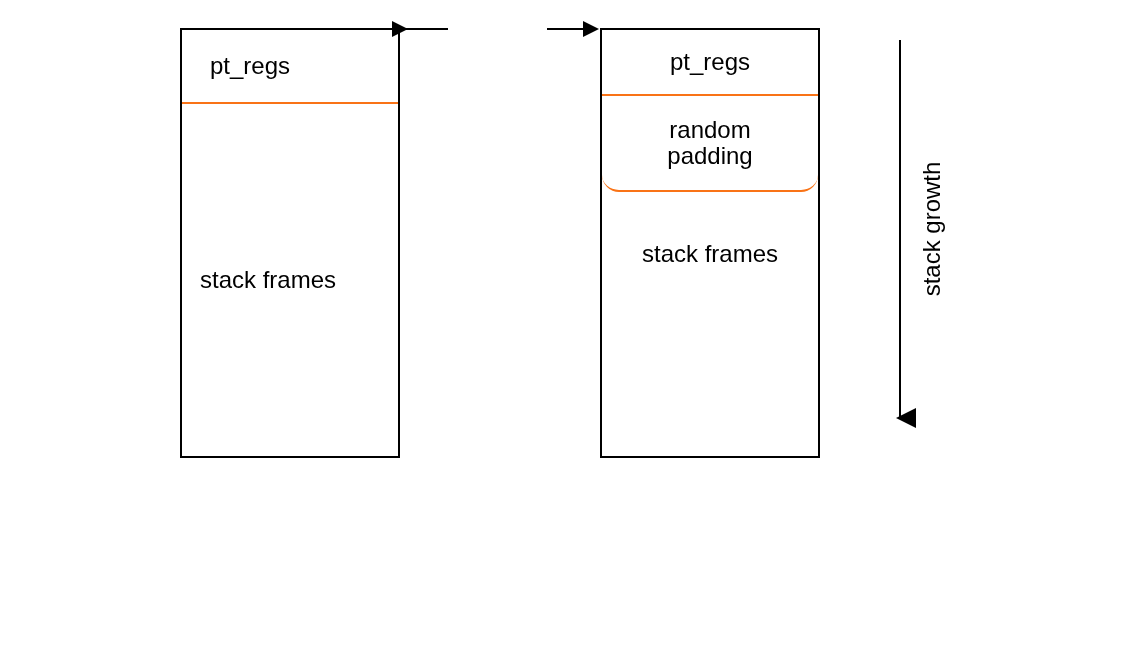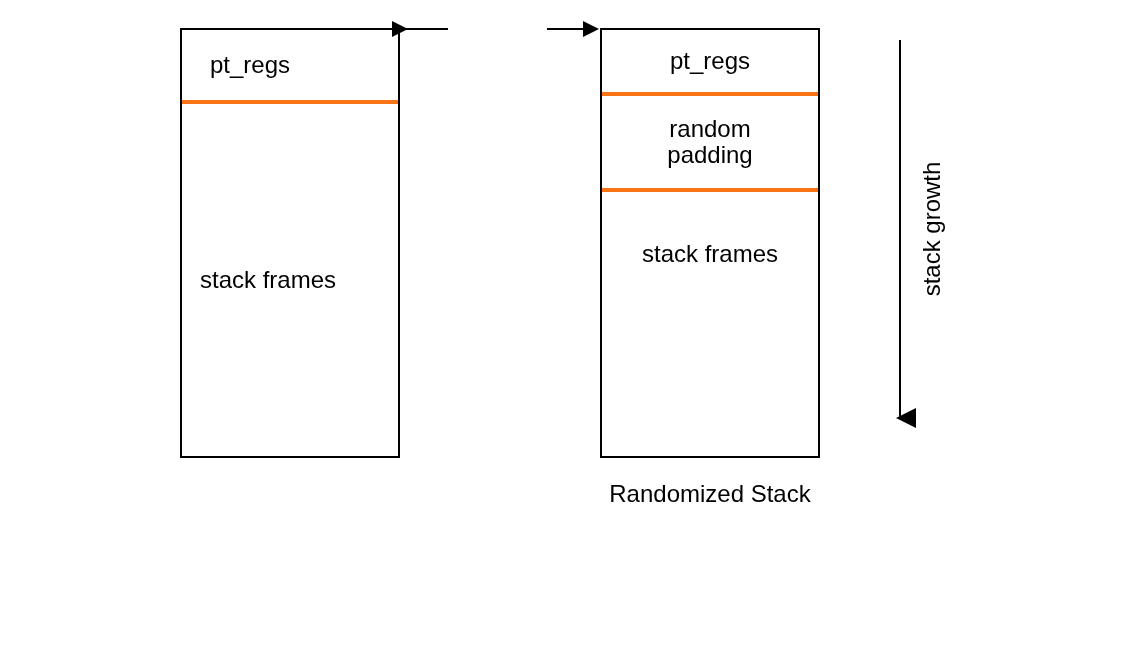--- a/index.html
+++ b/index.html
@@ -15,21 +15,21 @@
       width: 1122px;
       height: 646px;
     }
     .stack {
       position: absolute;
       border: 2px solid #000;
       width: 220px;
       box-sizing: border-box;
     }
     .cell {
-      border-bottom: 4px solid #f97316;
+      border-bottom: 2px solid #f97316;
       box-sizing: border-box;
       display: flex;
       align-items: center;
       padding-left: 18px;
       font-size: 24px;
     }
     .cell.center {
       justify-content: center;
       padding-left: 0;
     }
@@ -97,30 +97,27 @@
     </div>
     <div class="cell last" style="height:352px;">
       <span>stack frames</span>
     </div>
   </div>
 
   <div class="stack" style="left:600px; top:28px; height:430px;">
     <div class="cell center" style="height:66px;">
       <span>pt_regs</span>
     </div>
-    <div class="cell center" style="height:96px; text-align:center; line-height:1.1;">
+    <div class="cell center" style="height:96px; text-align:center; line-height:1.1;border-radius:17px;">
       <span id="padding-text" style="display:block; white-space:pre-line;">random
 padding</span>
     </div>
     <div class="cell center last" style="height:264px; align-items:flex-start; padding-top:48px;">
       <span>stack frames</span>
     </div>
-  </div>
-  <div class="stack-label" style="left:570px; top:480px; width:280px;">
-    <span>Randomized Stack</span>
   </div>
 
   <svg style="left:890px; top:40px; width:20px; height:390px;">
     <defs>
       <marker id="arrowheadD" markerWidth="10" markerHeight="10" refX="5" refY="8" orient="auto">
         <polygon points="0 0, 10 0, 5 10" fill="#000"></polygon>
       </marker>
     </defs>
     <line x1="10" y1="0" x2="10" y2="378" stroke="#000" stroke-width="2" marker-end="url(#arrowheadD)"></line>
   </svg>

